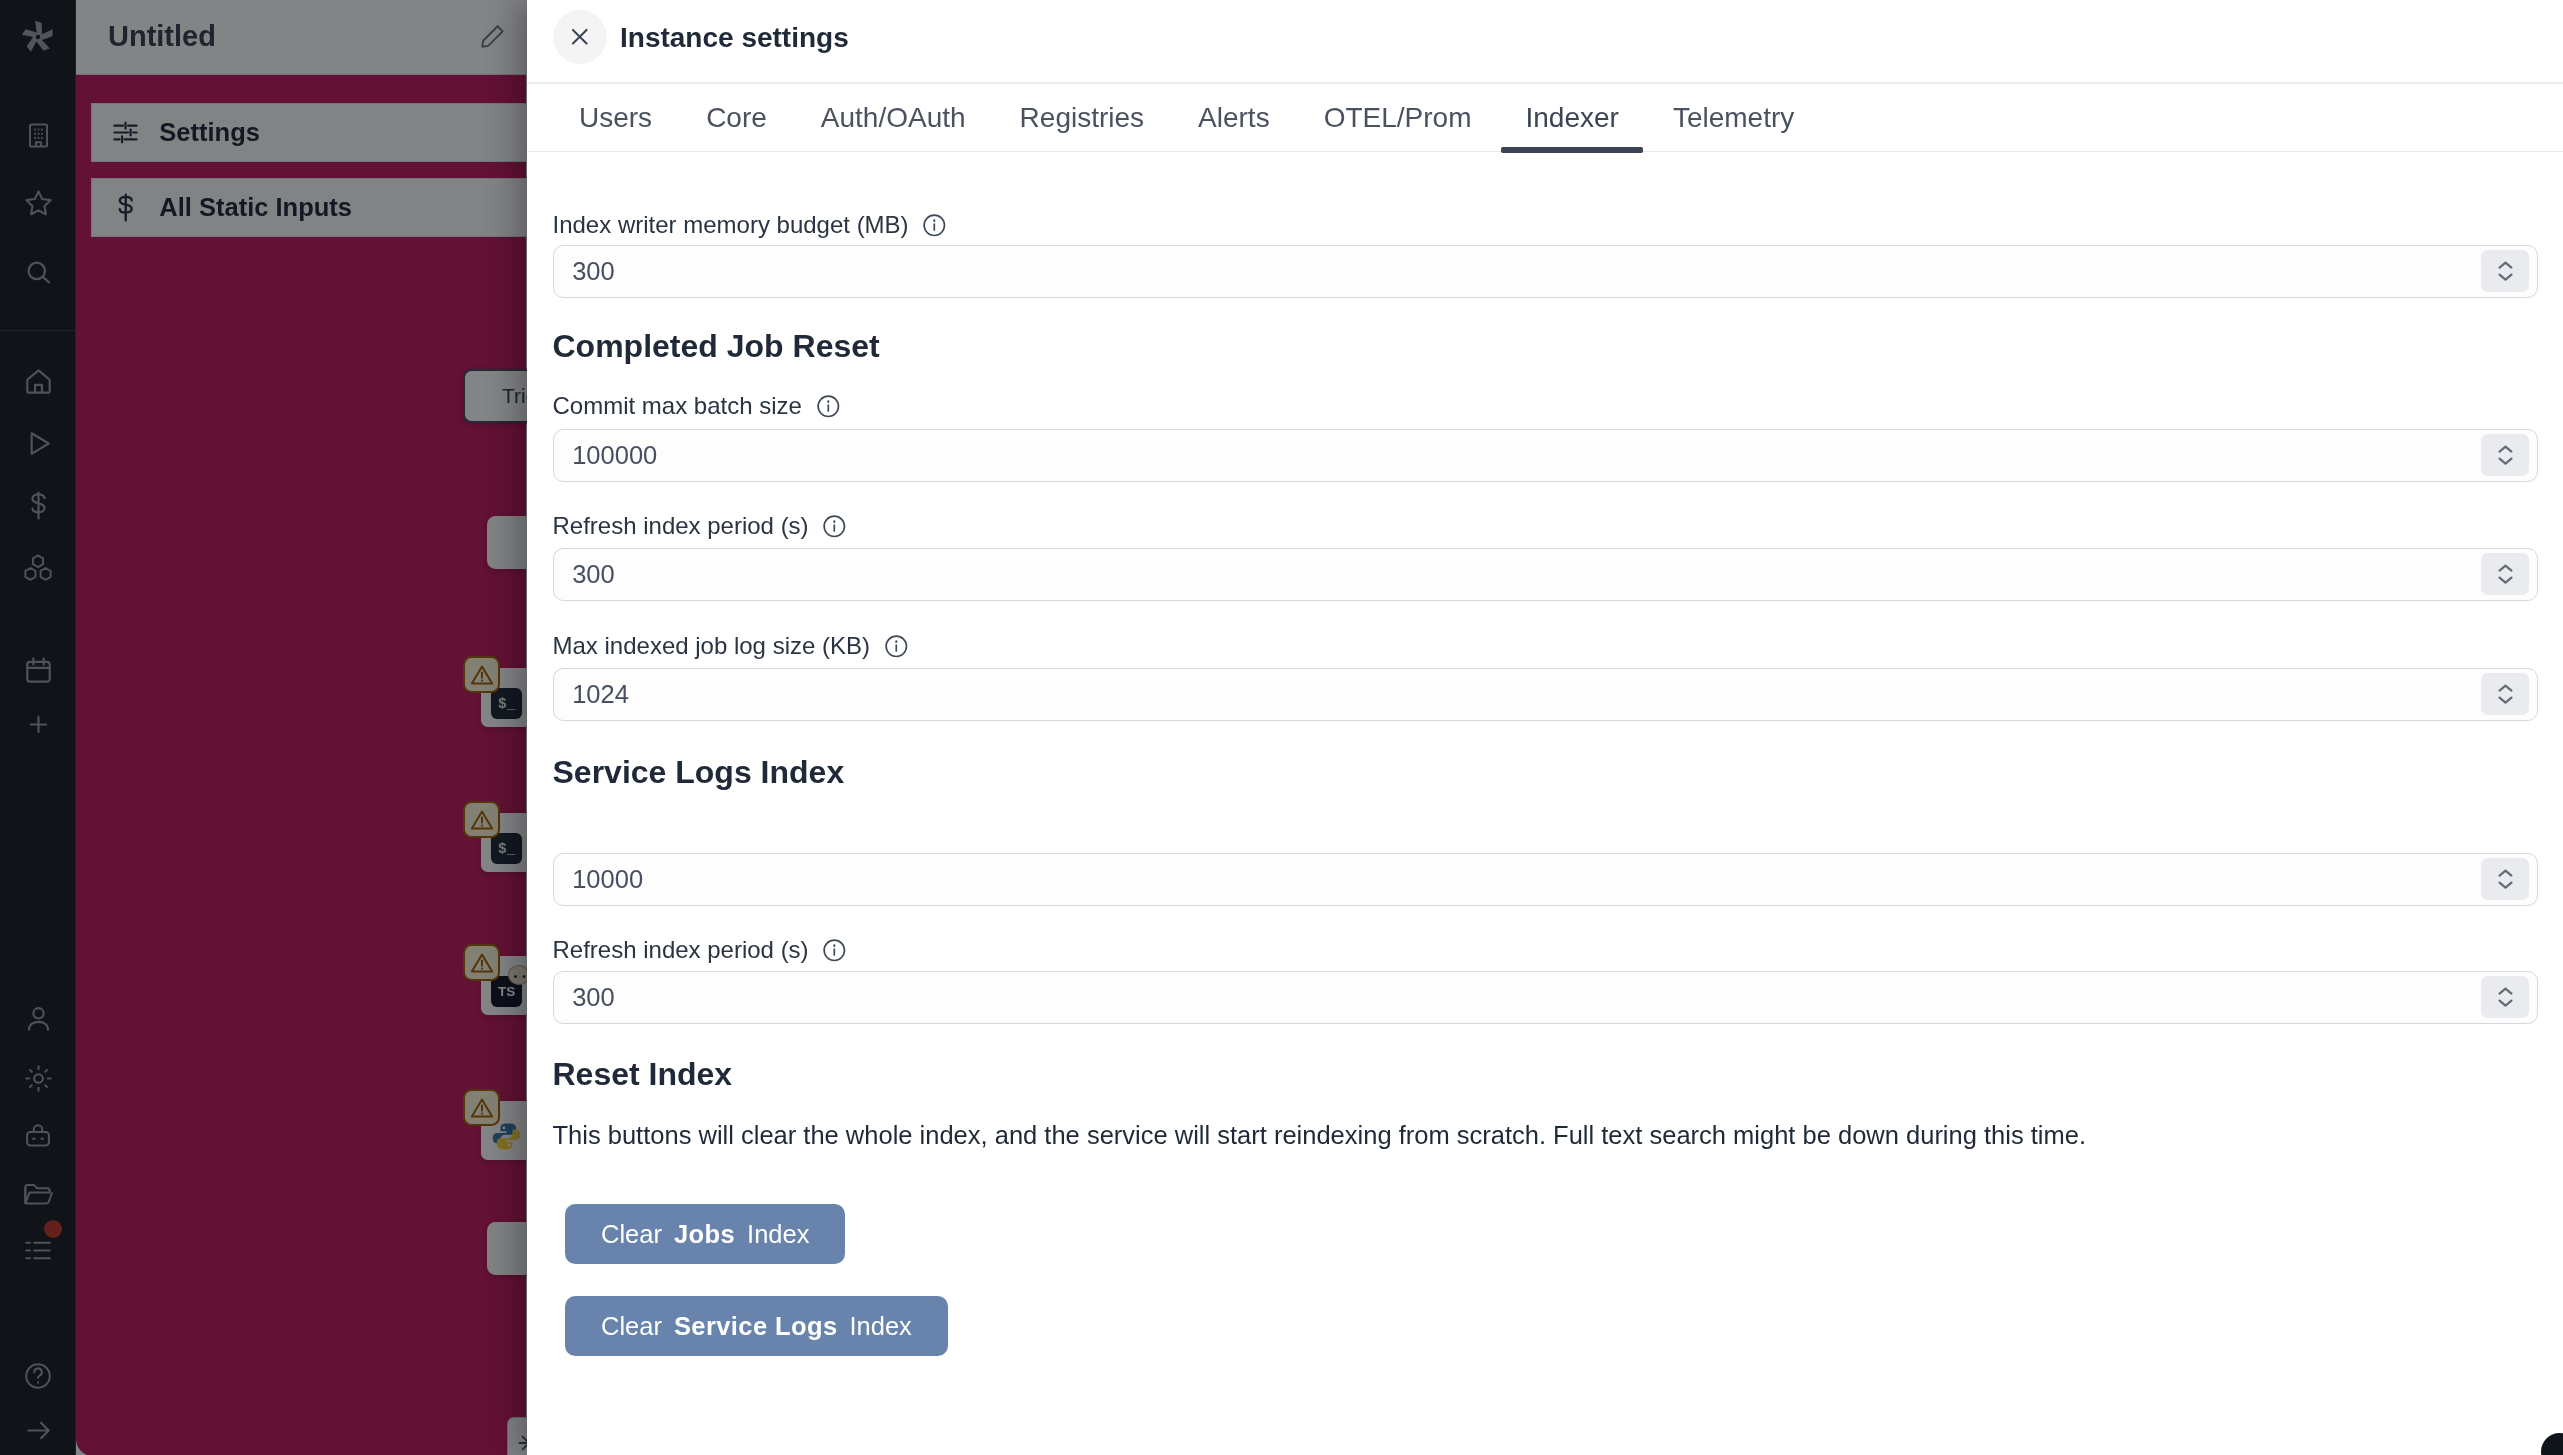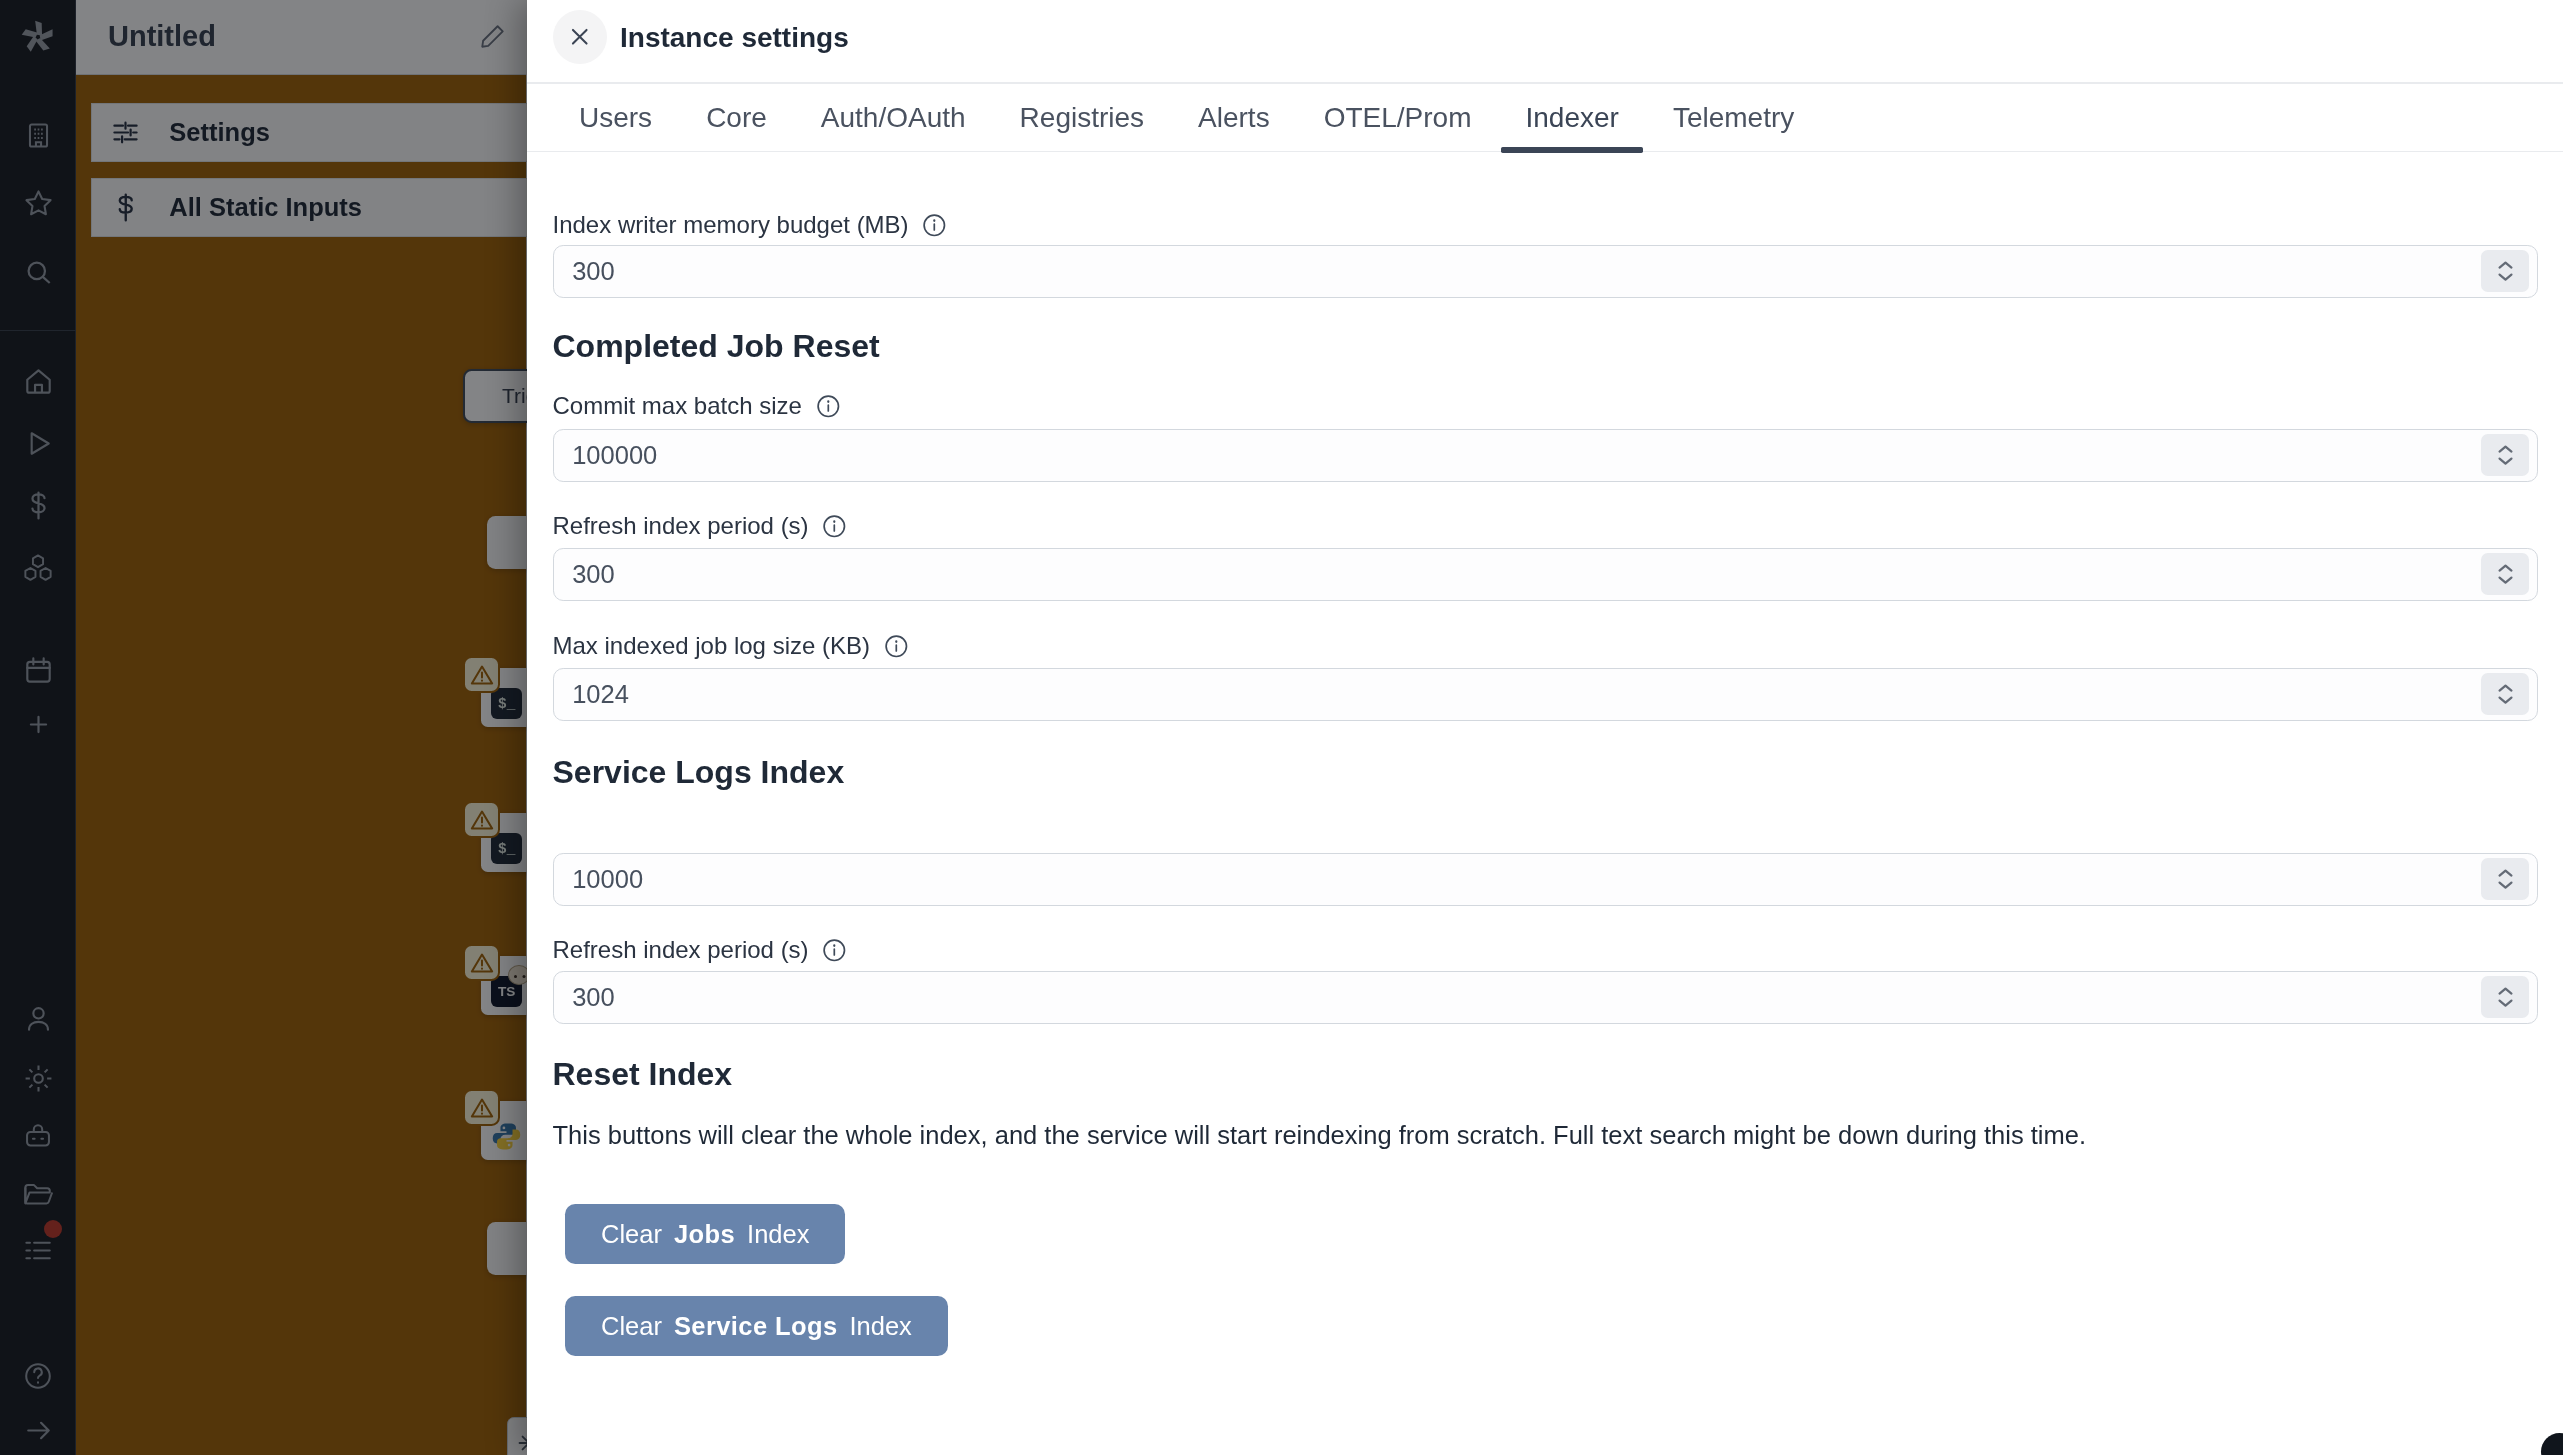--- a/index.html
+++ b/index.html
@@ -6,25 +6,25 @@
   html,body { width:2563px; height:1456px; background:#ffffff; font-family:"Liberation Sans",sans-serif; }
   #stage { position:relative; width:2563px; height:1456px; overflow:hidden; background:#fdfdfd; }
 
   
   .rail { position:absolute; left:0; top:0; width:76px; height:1456px; background:#181c23; border-right:0.8px solid #343b46; z-index:1; }
   .rail-icon { position:absolute; left:19.5px; width:37px; height:37px; display:flex; align-items:center; justify-content:center; color:#959ca6; }
   .rail-divider { position:absolute; left:0; top:330px; width:76px; height:0.8px; background:#39414d; }
   .badge-dot { position:absolute; left:44px; top:1220px; width:18px; height:18px; border-radius:50%; background:#c0392b; z-index:2; }
 
   
-  .panel { position:absolute; left:76px; top:0; width:450px; height:1456px; background:#a16207; z-index:1; }
+  .panel { position:absolute; left:76px; top:0; width:450px; height:1456px; background:#be185d; z-index:1;border-radius:17px; }
   .panel-header { position:absolute; left:0; top:0; width:450px; height:75px; background:#ffffff; border-bottom:0.8px solid #d6dade; }
   .panel-title { position:absolute; left:32px; top:20.4px; font-size:29px; font-weight:700; color:#374151; }
   .pencil { position:absolute; right:18.7px; top:22px; color:#6b7280; }
-  .panel-row { position:absolute; left:15.3px; width:438px; height:59px; background:#fcfcfd; border:0.8px solid #dfe2e7; display:flex; align-items:center; gap:28px; padding-left:17px; color:#1f2937; font-size:25.5px; font-weight:700; }
+  .panel-row { position:absolute; left:15.3px; width:438px; height:59px; background:#fcfcfd; border:0.8px solid #dfe2e7; display:flex; align-items:center; gap:18px; padding-left:17px; color:#1f2937; font-size:25.5px; font-weight:700; }
   .row-settings { top:103px; }
   .row-inputs { top:178px; }
   .row-icon { display:flex; align-items:center; justify-content:center; width:32px; height:32px; color:#273142; }
 
   
   .node { position:absolute; background:#ffffff; border-radius:8.5px; box-shadow:0 1.7px 5.1px rgba(0,0,0,.18); z-index:1; }
   .node-trigger { left:463px; top:369px; width:93px; height:54px; border:2.5px solid #3f4a5a; display:flex; align-items:center; padding-left:37px; font-size:21px; color:#374151; background:#fff; }
   .node-plain-a { left:487px; top:516px; width:68px; height:53px; background:#fafafa; }
   .node-plain-b { left:487px; top:1222px; width:68px; height:53px; background:#fafafa; }
   .warn-group { position:absolute; z-index:1; }

